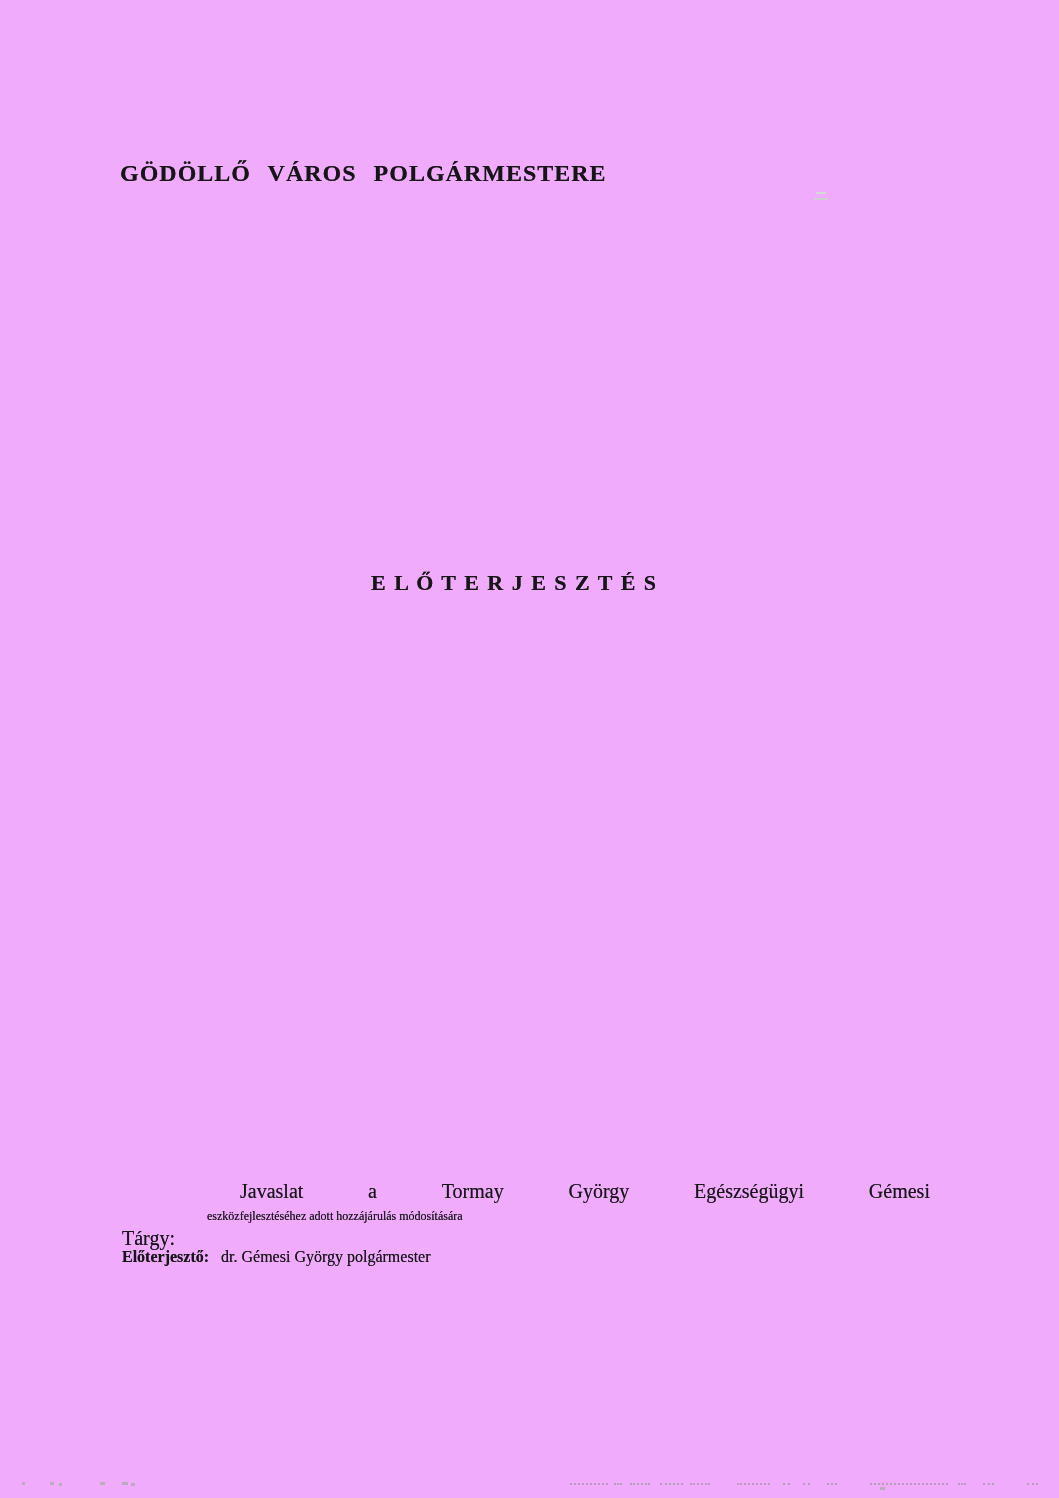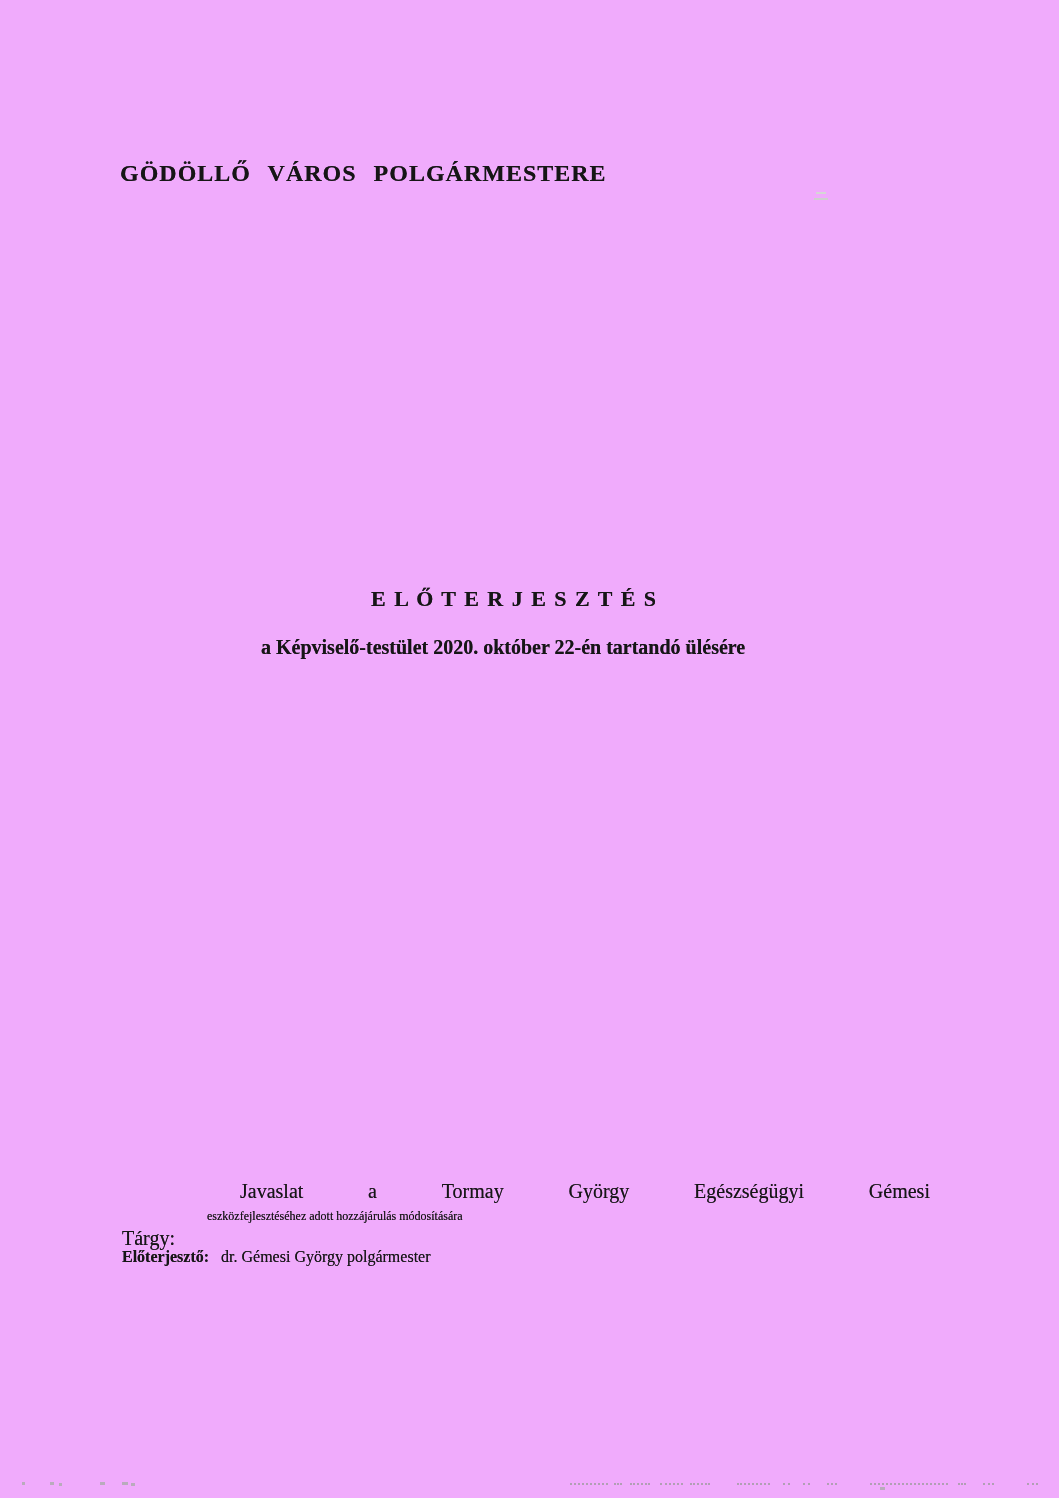--- a/index.html
+++ b/index.html
@@ -24,21 +24,21 @@
   #header-line {
     left: 120px;
     top: 160px;
     font-size: 24px;
     font-weight: bold;
     letter-spacing: 1px;
     word-spacing: 10px;
   }
   #doc-title {
     left: 371px;
-    top: 586px;
+    top: 570px;
     font-size: 22px;
     font-weight: bold;
     letter-spacing: 1.5px;
   }
   #doc-subtitle {
     left: 261px;
     top: 636px;
     font-size: 20px;
     font-weight: bold;
   }
@@ -106,21 +106,20 @@
 
 <div id="page">
 
   <div id="header-line" class="txt">GÖDÖLLŐ  VÁROS  POLGÁRMESTERE</div>
 
   <div id="top-speck-a"></div>
   <div id="top-speck-b"></div>
 
   <div id="doc-title" class="txt">E L Ő T E R J E S Z T É S</div>
 
-  <div id="doc-subtitle" class="txt">a Képviselő-testület 2020. október 22-én tartandó ülésére</div>
 
   <div id="subject-label" class="txt">Tárgy:</div>
 
   <div id="subject-line1">
     <span>Javaslat</span>
     <span>a</span>
     <span>Tormay</span>
     <span>György</span>
     <span>Egészségügyi</span>
     <span>Gémesi</span>

